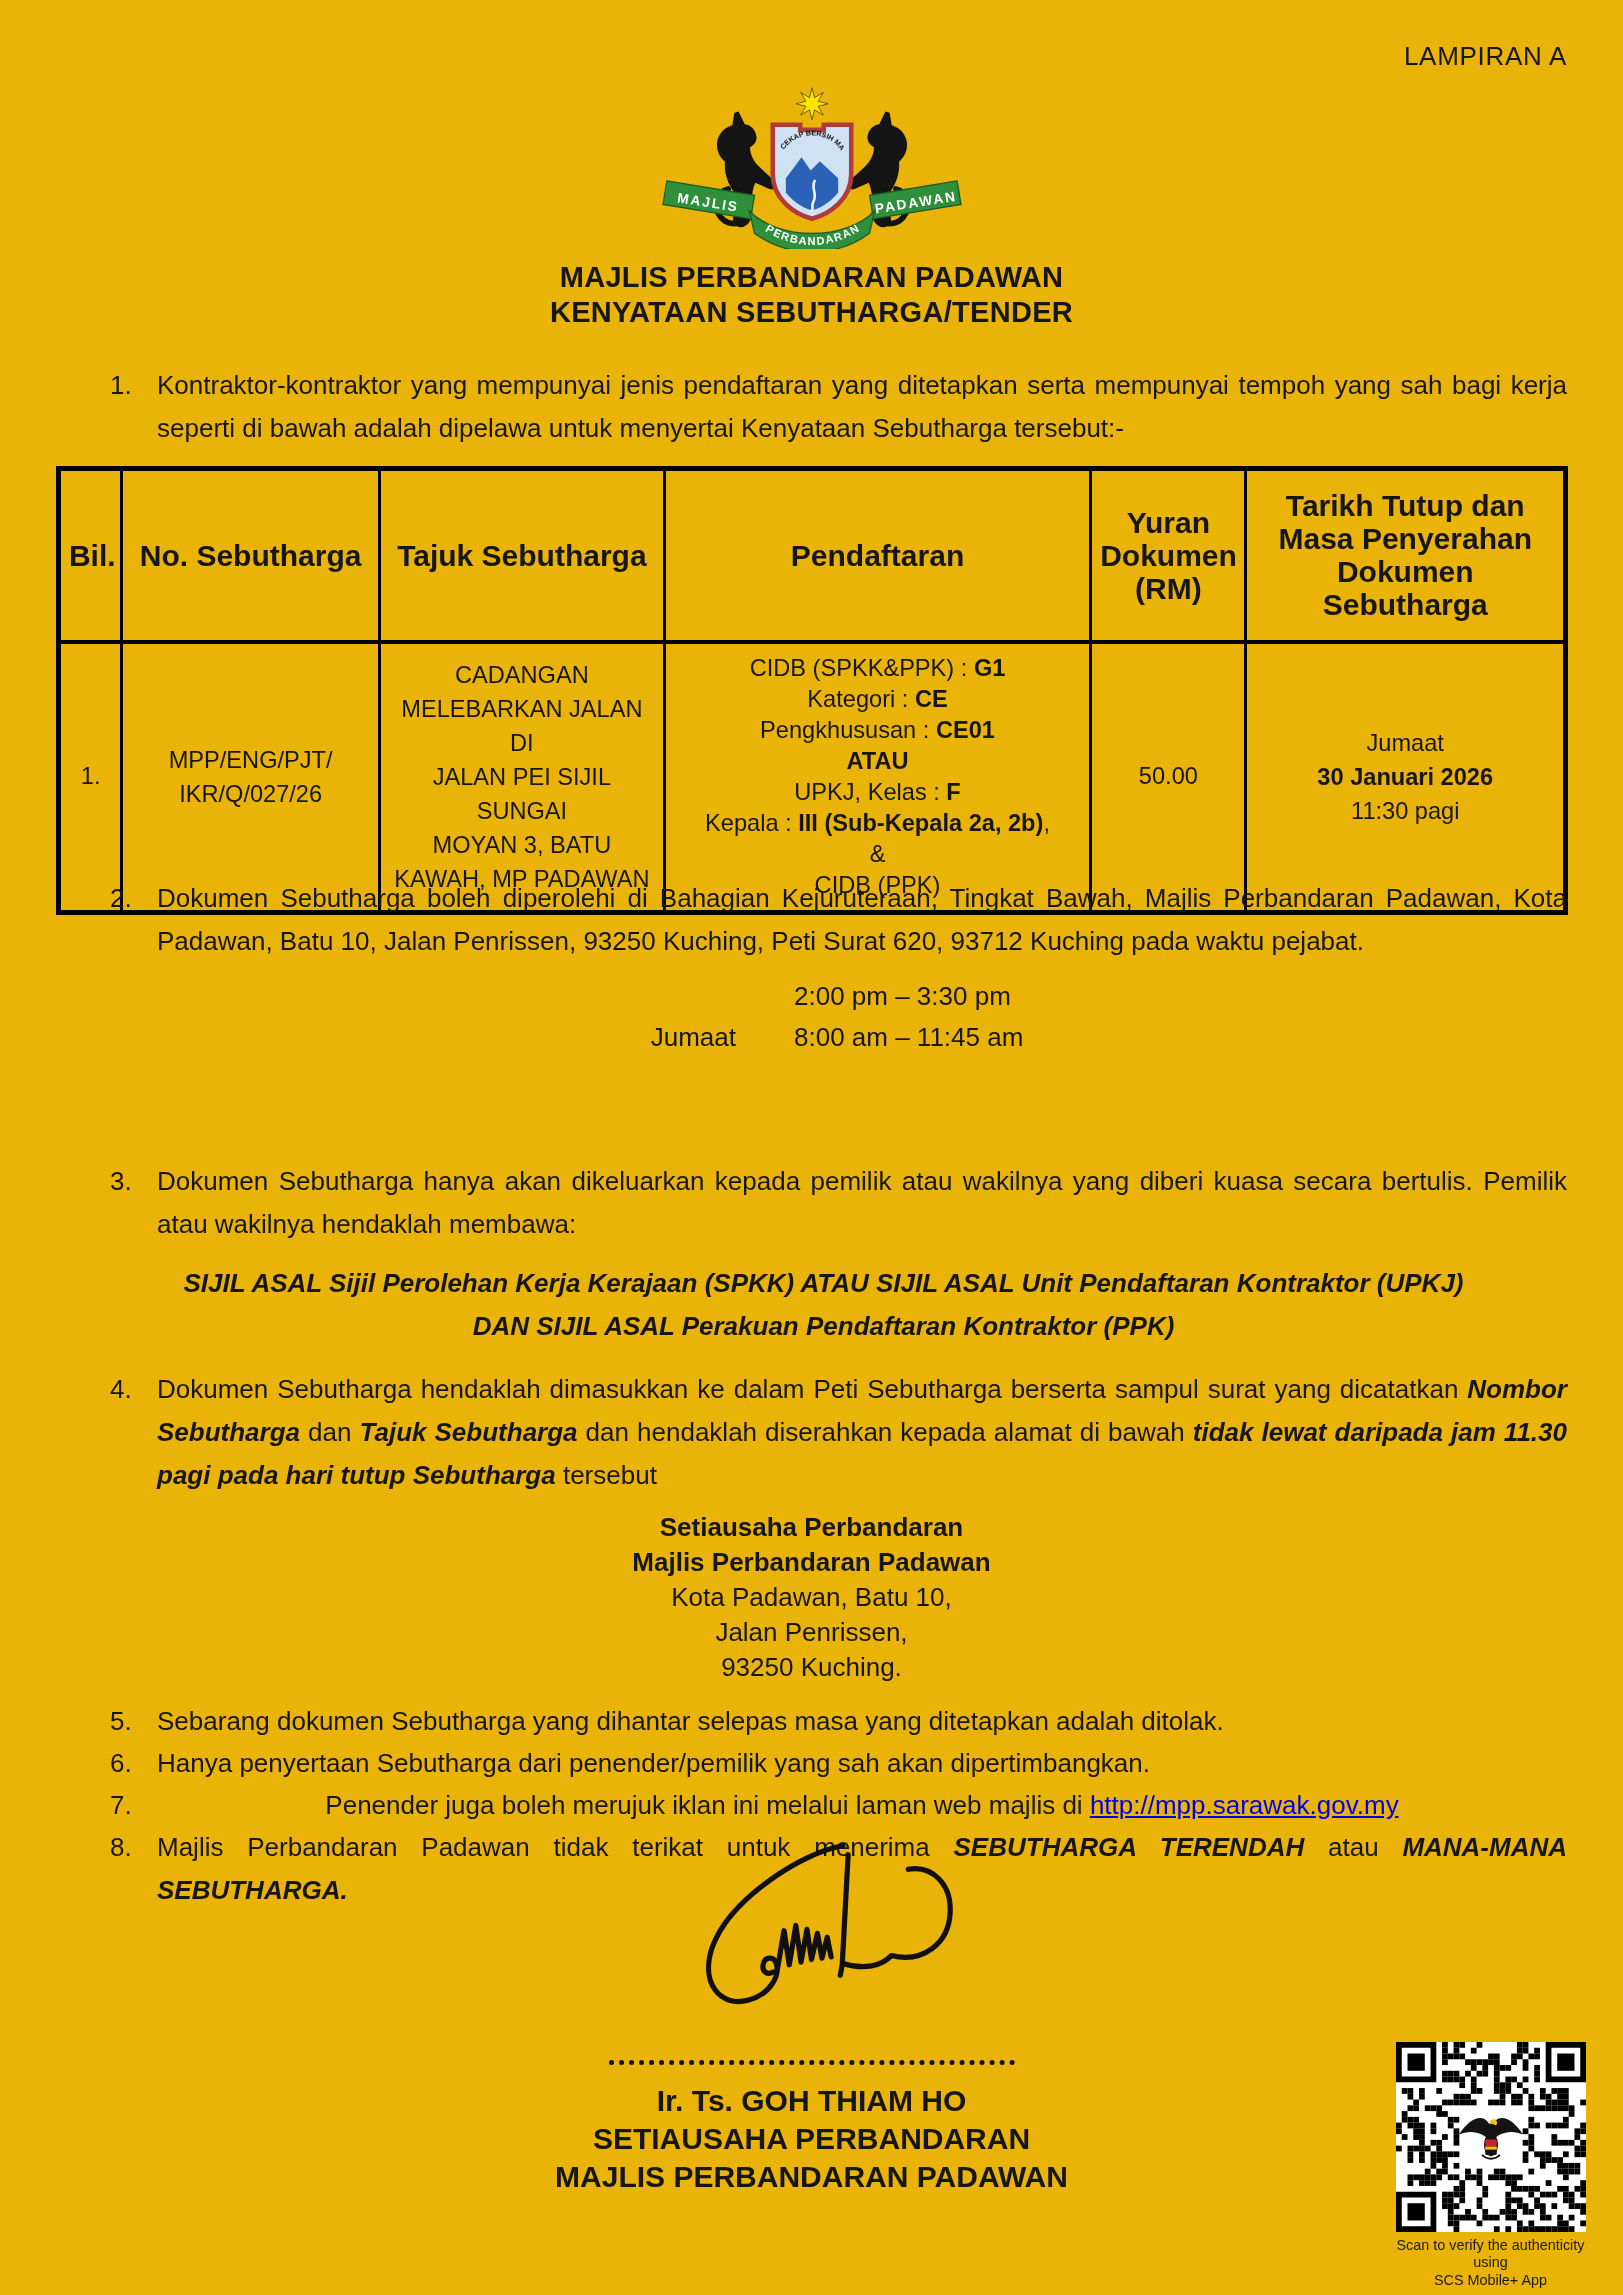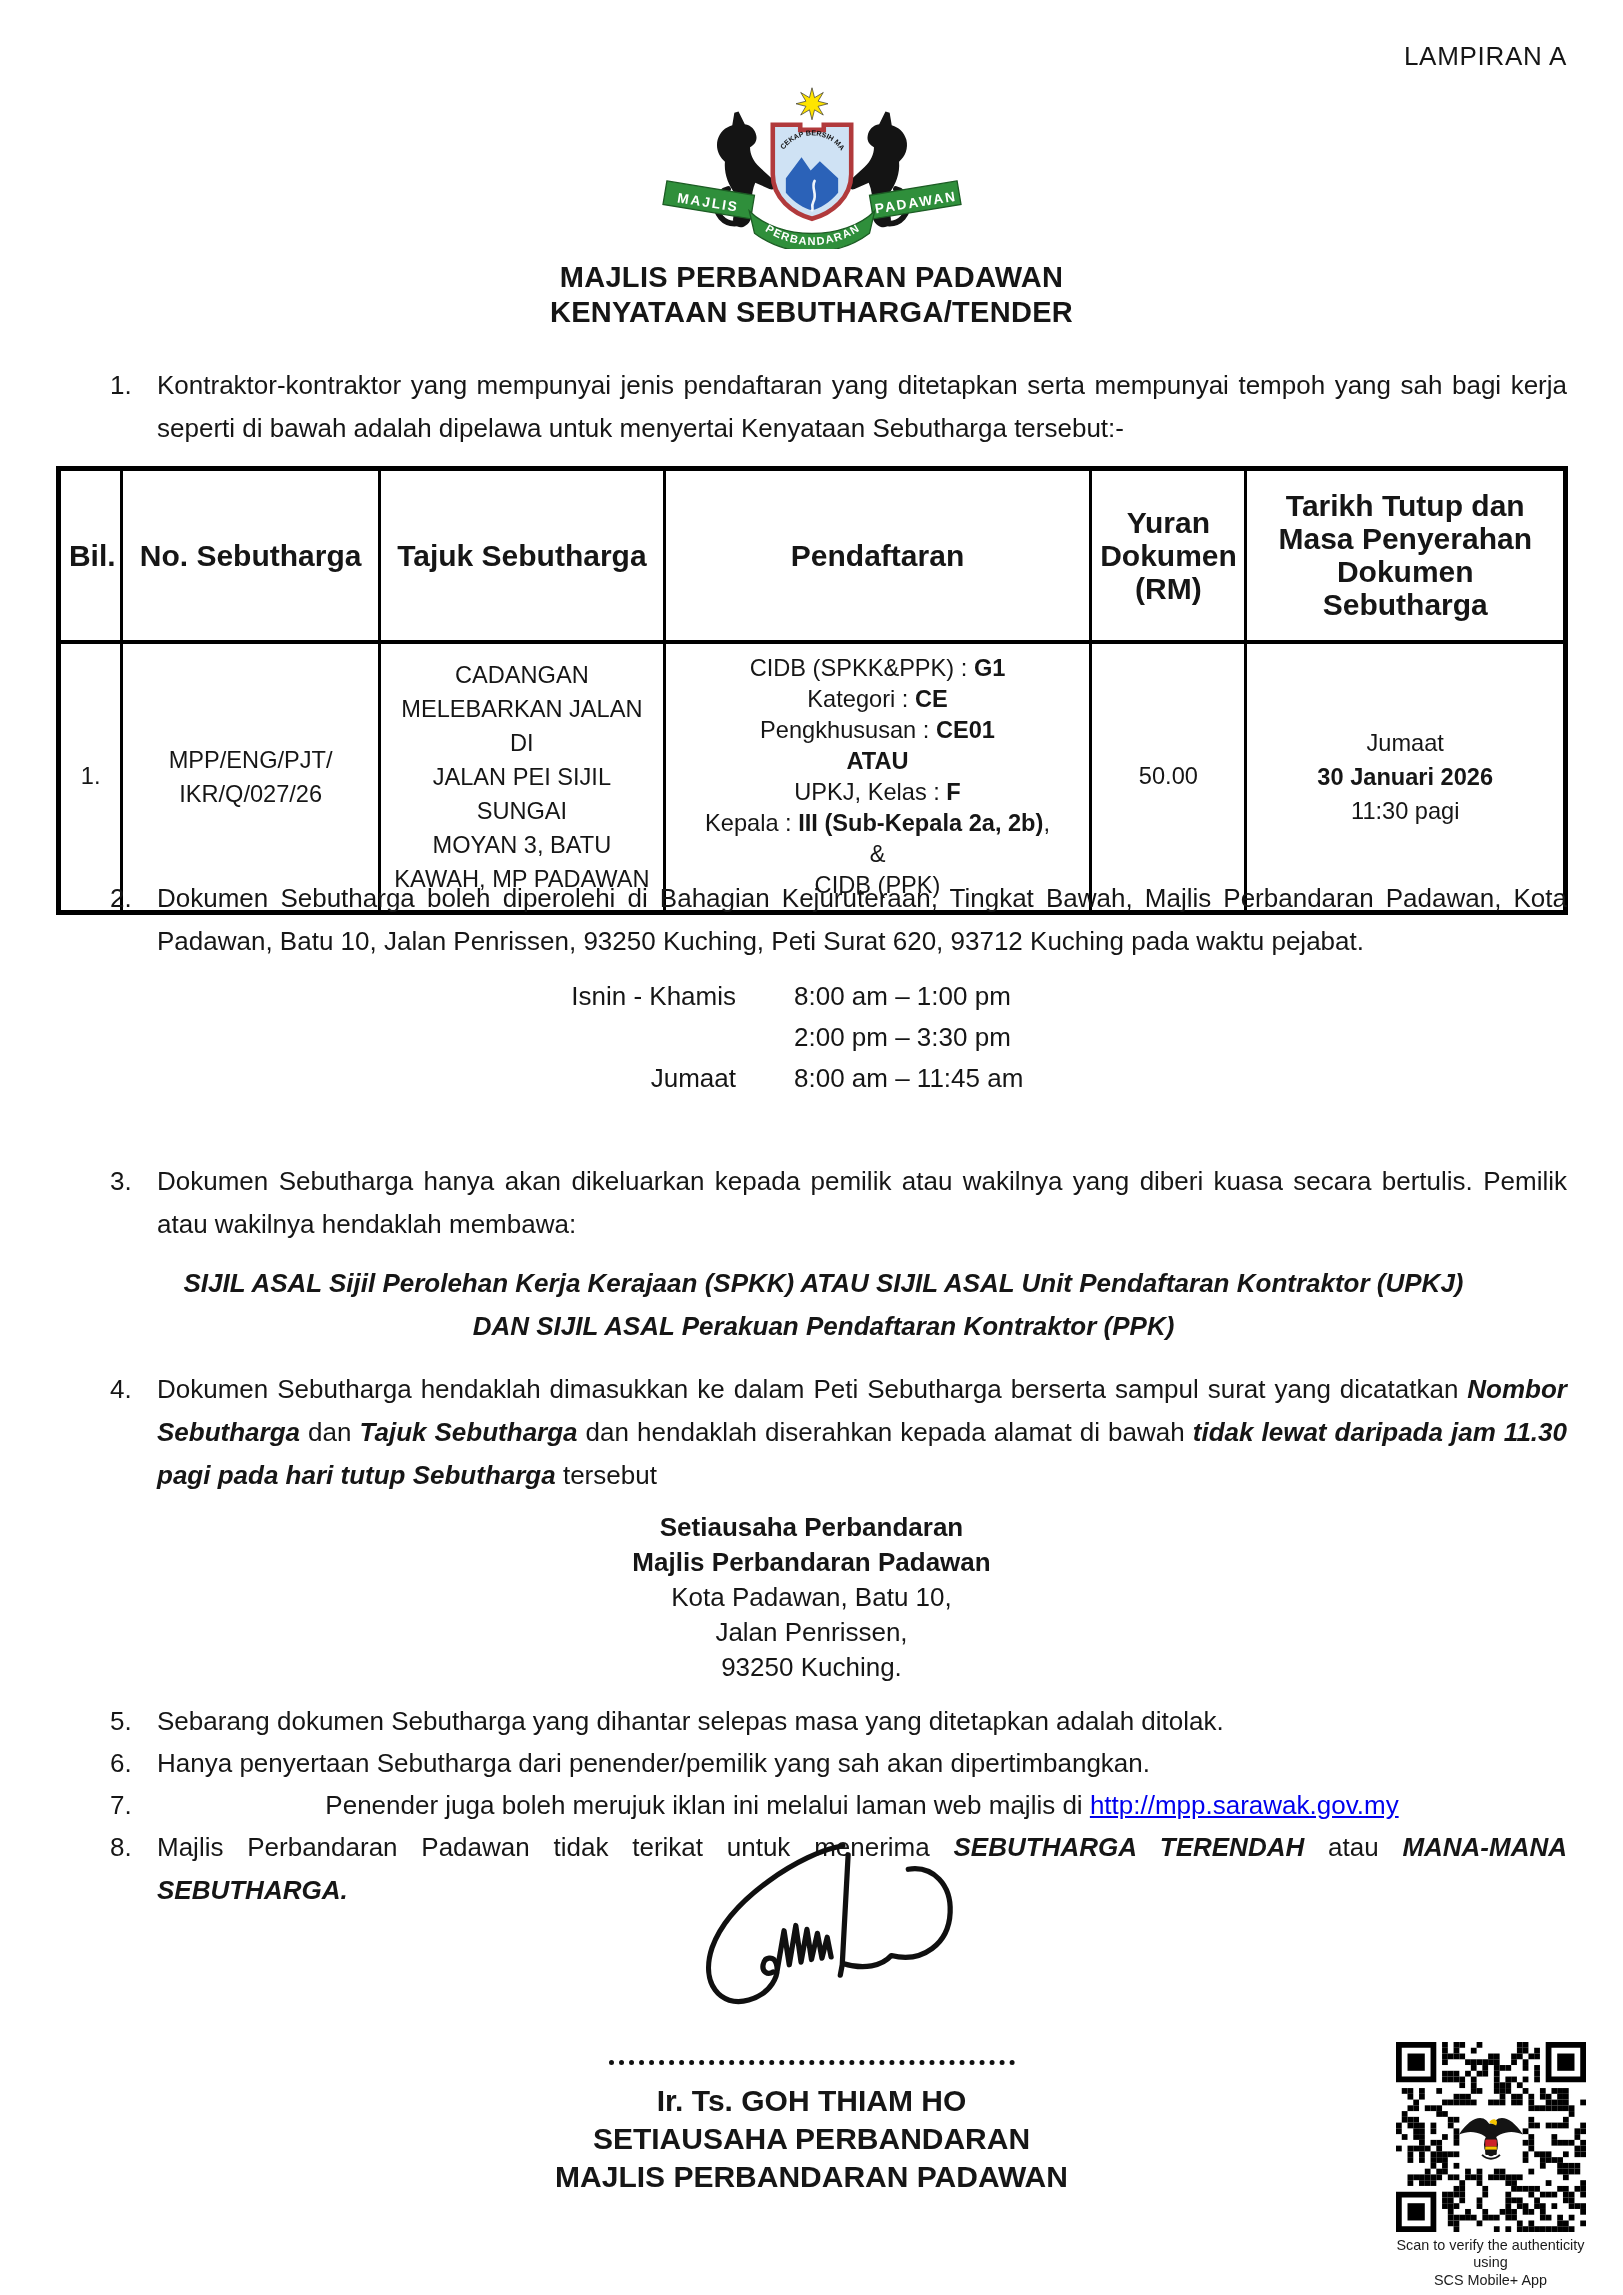--- a/index.html
+++ b/index.html
@@ -1,18 +1,18 @@
 <!DOCTYPE html>
 <html style="font-size:10.5px"><head>
 <meta charset="utf-8">
 <style>
   * { margin:0; padding:0; box-sizing:border-box; }
   html,body { background:#9a9a9a; }
   .page {
-    position:relative; width:1623px; height:2295px; background:#ffffff;
+    position:relative; width:1623px; height:2295px; background:#eab308;
     font-family:"Liberation Sans", sans-serif; color:#161616; overflow:hidden;
   }
   
   .lampiran { position:absolute; top:41px; right:56px; font-size:26px; letter-spacing:0.7px; }
   
   .logo-wrap { position:absolute; top:84px; left:0; width:100%; text-align:center; }
   .org-title { position:absolute; top:260px; left:0; width:100%; text-align:center;
                font-size:29px; font-weight:bold; line-height:35px; letter-spacing:0.3px; }
   
   .item { position:absolute; left:110px; right:56px; display:flex; font-size:26px; line-height:43px; }
@@ -163,24 +163,20 @@
       </tr>
     </tbody>
   </table>
 
   <div class="item" style="top:877px;">
     <div class="num">2.</div>
     <div class="txt">Dokumen Sebutharga boleh diperolehi di Bahagian Kejuruteraan, Tingkat Bawah, Majlis Perbandaran Padawan, Kota Padawan, Batu 10, Jalan Penrissen, 93250 Kuching, Peti Surat 620, 93712 Kuching pada waktu pejabat.</div>
   </div>
 
   <div class="schedule">
-    <div class="sched-row">
-      <span class="sched-day">Isnin - Khamis</span>
-        <span class="sched-time">8:00 am – 1:00 pm</span>
-    </div>
     <div class="sched-row">
       <span class="sched-day"></span>
         <span class="sched-time">2:00 pm – 3:30 pm</span>
     </div>
     <div class="sched-row">
       <span class="sched-day">Jumaat</span>
         <span class="sched-time">8:00 am – 11:45 am</span>
     </div>
   </div>
 

